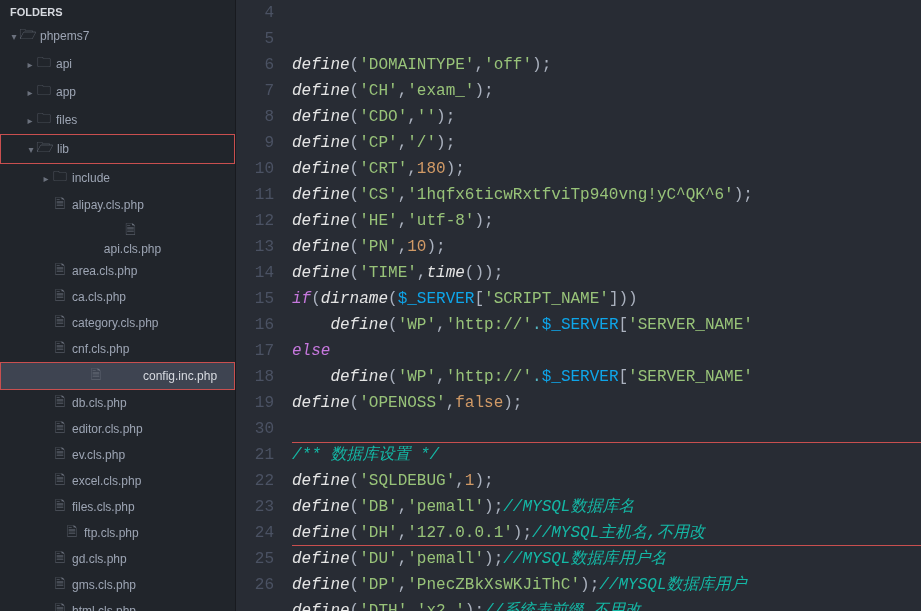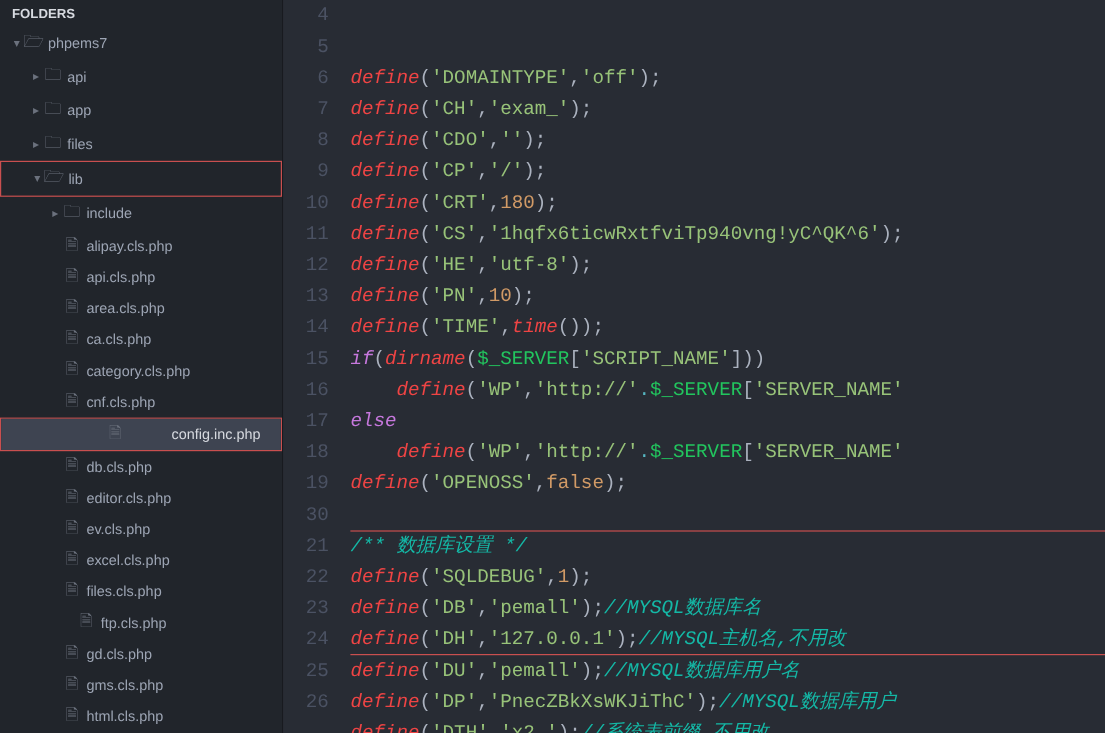--- a/index.html
+++ b/index.html
@@ -90,25 +90,25 @@
 }
 .code-lines { position: relative; z-index: 2; }
 .code-line { height: 26px; }
 .hl-rect {
   position: absolute;
   border: 1px solid #c94f4f;
   z-index: 1;
   pointer-events: none;
 }
 .kw { color: #c678dd; font-style: italic; }
-.fn { color: #ef4444; font-style: italic; }
+.fn { color: #e5e5e5; font-style: italic; }
 .str { color: #98c379; }
 .num { color: #d19a66; }
 .const { color: #d19a66; }
-.var { color: #22c55e; }
+.var { color: #0ea5e9; }
 .punct { color: #abb2bf; }
 .comment { color: #14b8a6; font-style: italic; }
 .op { color: #56b6c2; }
 </style>
 </head>
 <body>
 
 <div class="sidebar">
   <div class="sidebar-header">FOLDERS</div>
   <div id="tree">
@@ -142,21 +142,21 @@
       <div class="tree-item" style="padding-left: 40px;">
         <span class="disclosure closed"></span>
         <span class="icon folder"></span>
         <span>include</span>
       </div>
       <div class="tree-item" style="padding-left: 40px;">
         <span class="disclosure"></span>
         <span class="icon file"></span>
         <span>alipay.cls.php</span>
       </div>
-      <div class="tree-item" style="padding-left: 40px;">
+      <div class="tree-item" style="padding-left: 40px; flex-direction: column;">
         <span class="disclosure"></span>
         <span class="icon file"></span>
         <span>api.cls.php</span>
       </div>
       <div class="tree-item" style="padding-left: 40px;">
         <span class="disclosure"></span>
         <span class="icon file"></span>
         <span>area.cls.php</span>
       </div>
       <div class="tree-item" style="padding-left: 40px;">

